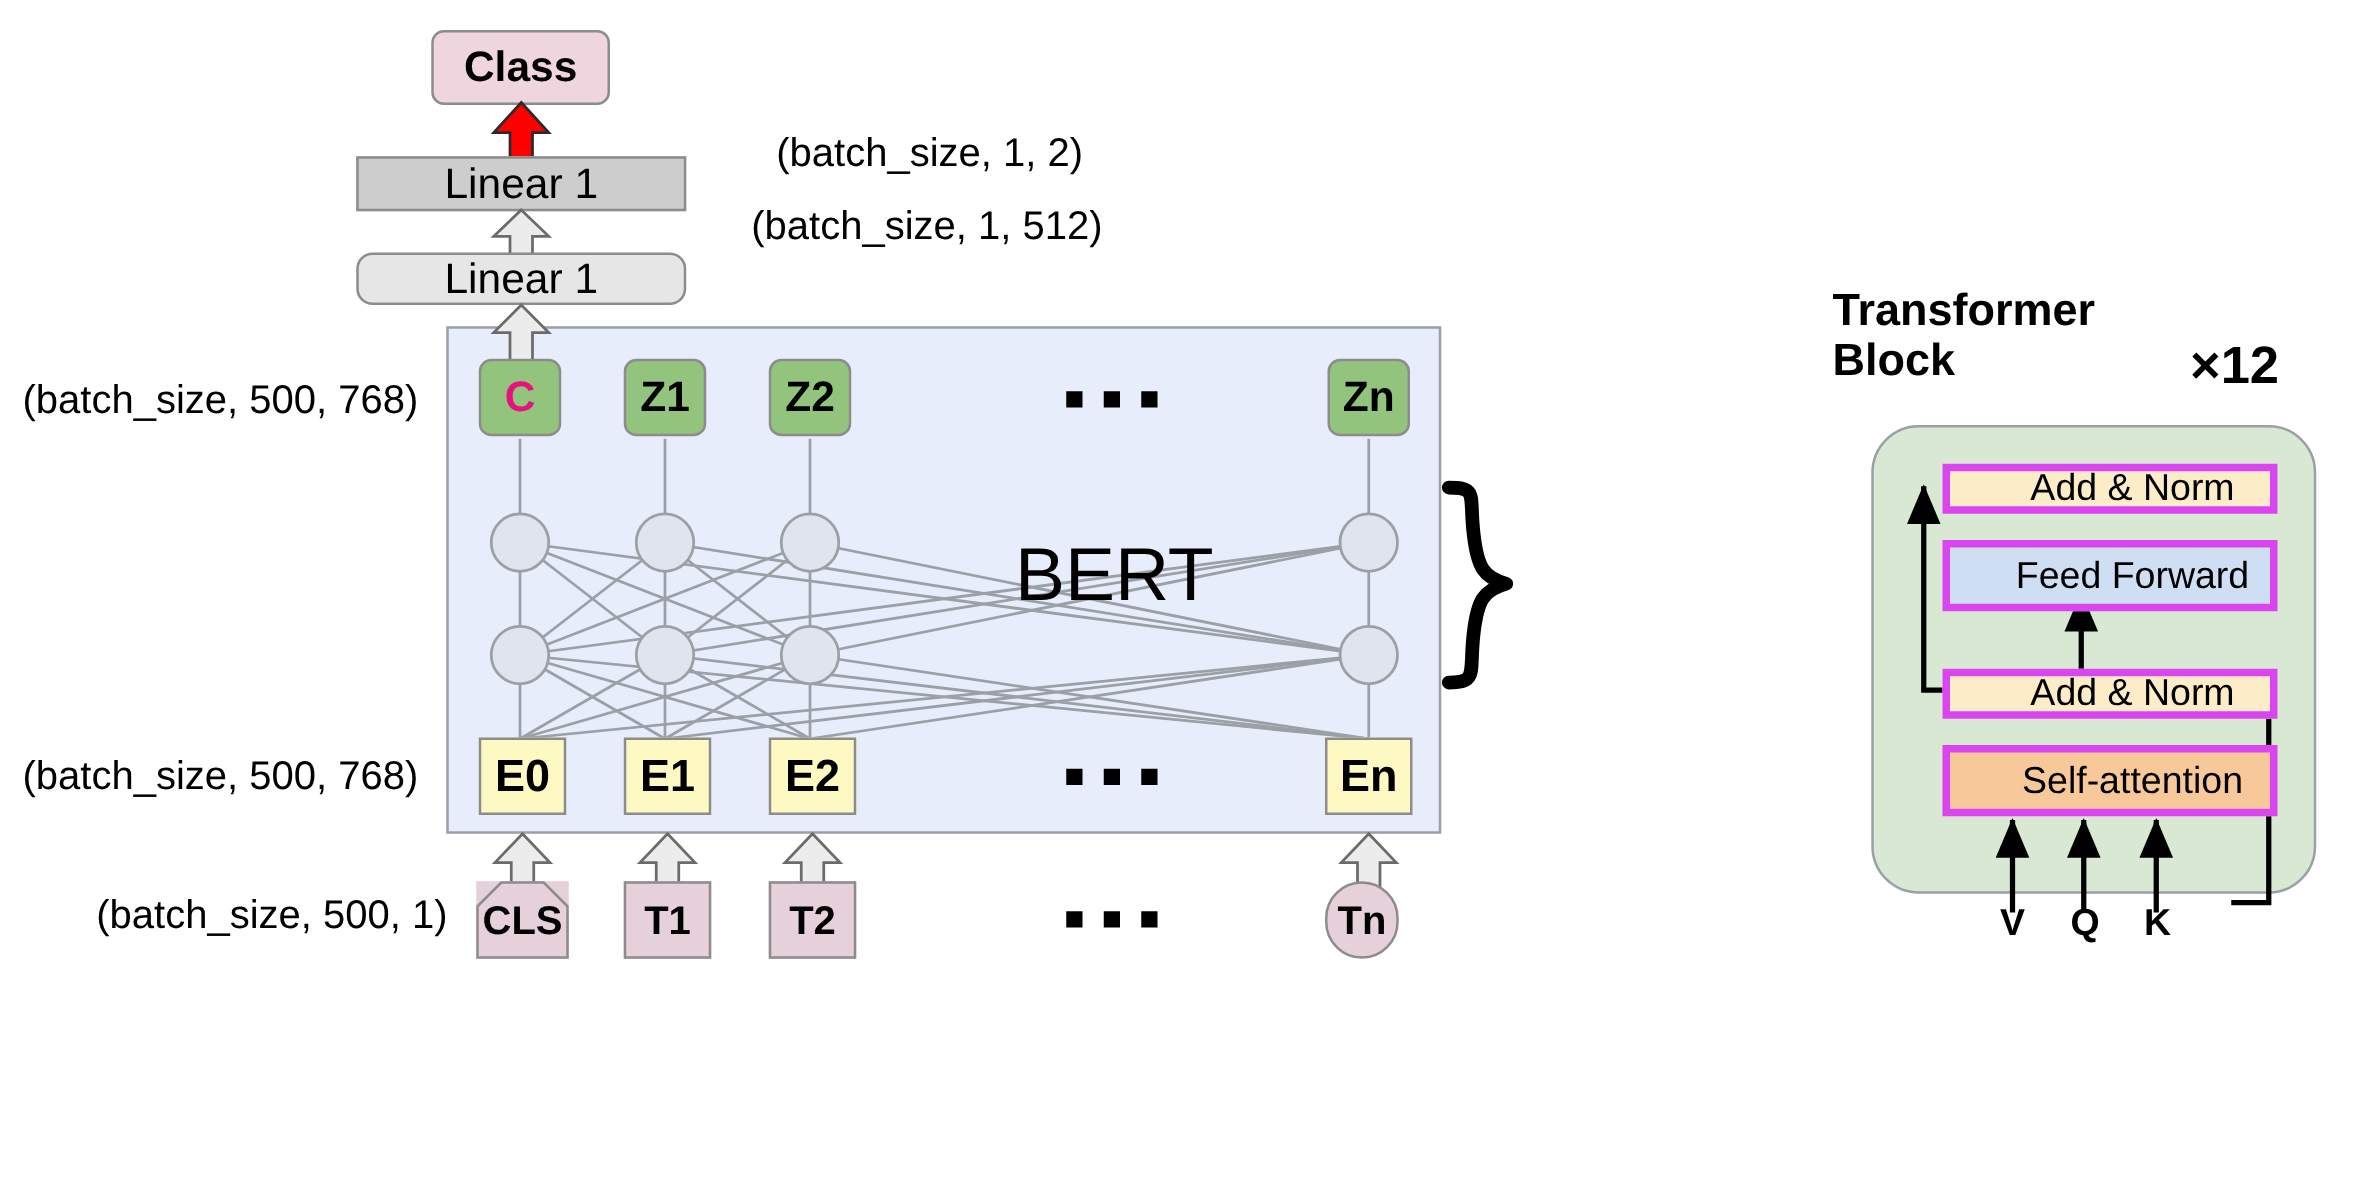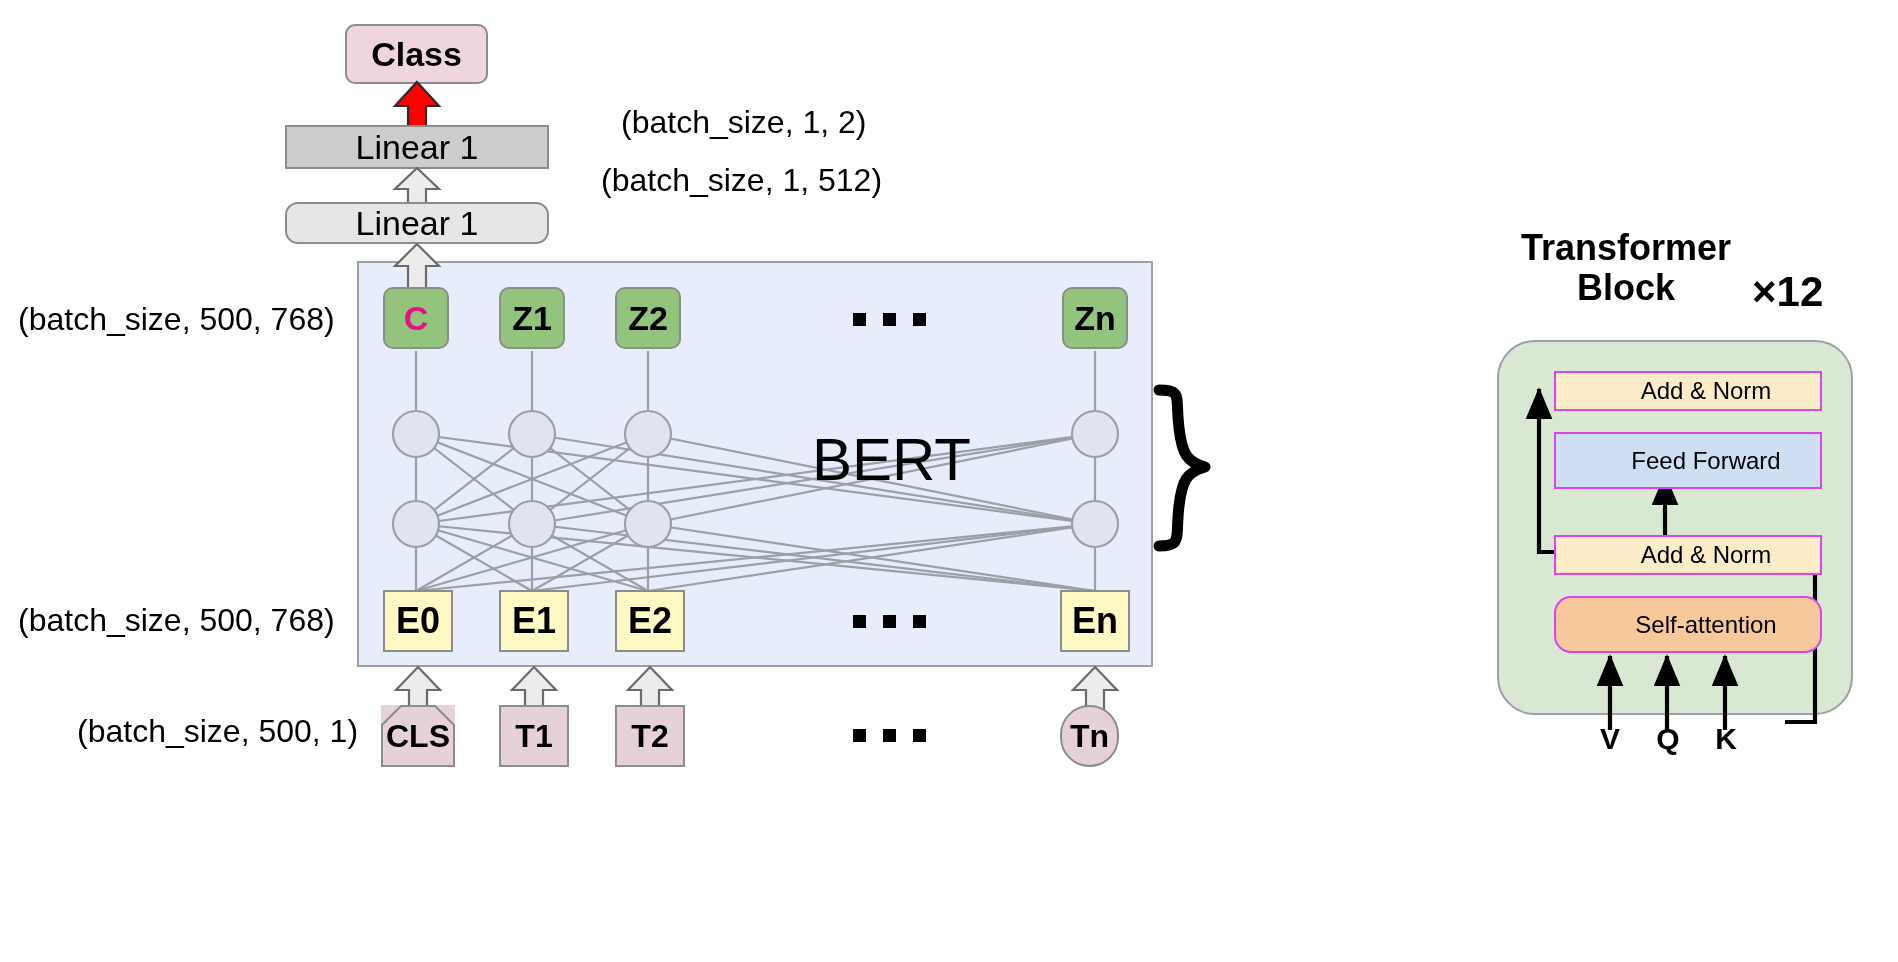--- a/index.html
+++ b/index.html
@@ -94,40 +94,40 @@
   .annot {
     font-size: 32px;
     color: #000;
     white-space: nowrap;
   }
 
   
   .tb-title {
     font-weight: bold;
     font-size: 36px;
-    text-align: center;
+    text-align: left;
     line-height: 1.12;
     white-space: nowrap;
   }
   .tb-x12 {
     font-weight: bold;
     font-size: 42px;
     white-space: nowrap;
   }
   .tb-body {
     background: #d9e8d2;
     border: 2px solid #9aa0a6;
     border-radius: 38px;
   }
   .tb-cell {
     display: flex;
     align-items: center;
     justify-content: center;
-    border: 2px solid #d946ef;
-    font-size: 24px;
+    border: 6px solid #d946ef;
+    font-size: 30px;
     white-space: nowrap;
     padding-left: 36px;
   }
   .cell-addnorm { background: #fdecc8; }
   .cell-ff      { background: #cfdff3; }
   .cell-attn    { background: #f7c99a; }
 
   .vqk {
     font-weight: bold;
     font-size: 30px;
@@ -330,19 +330,19 @@
       <path d="M 228 390 L 228 316" marker-end="url(#ah)"></path>
     </g>
   </svg>
 
   <div class="abs tb-cell cell-addnorm" style="left:1554px; top:371px; width:268px; height:40px;">Add &amp; Norm</div>
 
   <div class="abs tb-cell cell-ff" style="left:1554px; top:432px; width:268px; height:57px;">Feed Forward</div>
 
   <div class="abs tb-cell cell-addnorm" style="left:1554px; top:535px; width:268px; height:40px;">Add &amp; Norm</div>
 
-  <div class="abs tb-cell cell-attn" style="left:1554px; top:596px; width:268px; height:57px;border-radius:17px;">Self-attention</div>
+  <div class="abs tb-cell cell-attn" style="left:1554px; top:596px; width:268px; height:57px;">Self-attention</div>
 
   <div class="abs vqk" style="left:1585px; top:722px; width:50px;">V</div>
   <div class="abs vqk" style="left:1643px; top:722px; width:50px;">Q</div>
   <div class="abs vqk" style="left:1701px; top:722px; width:50px;">K</div>
 
 </div>
 
 </body></html>

